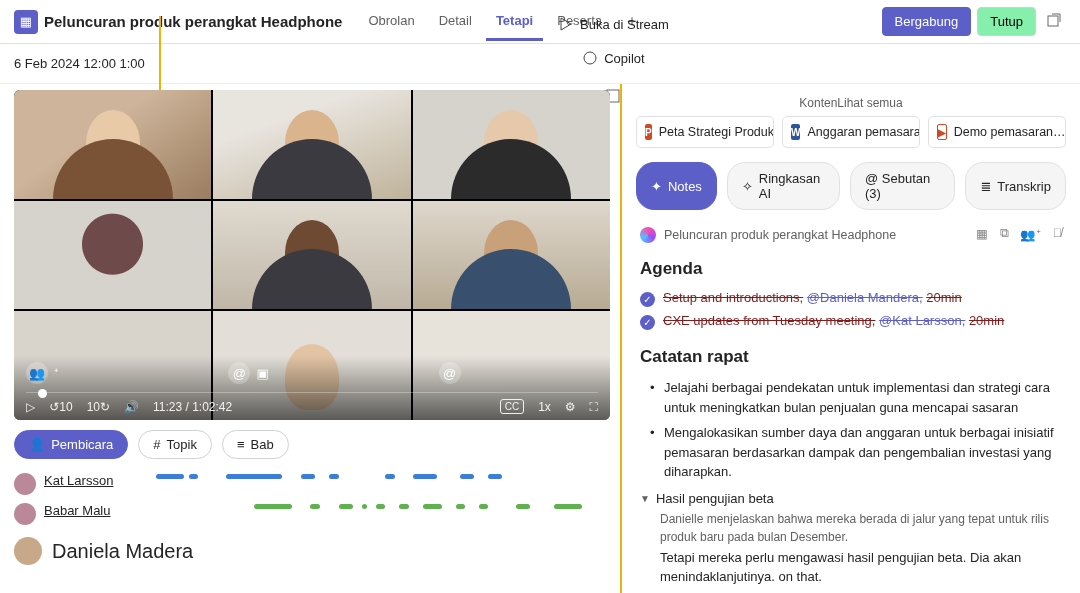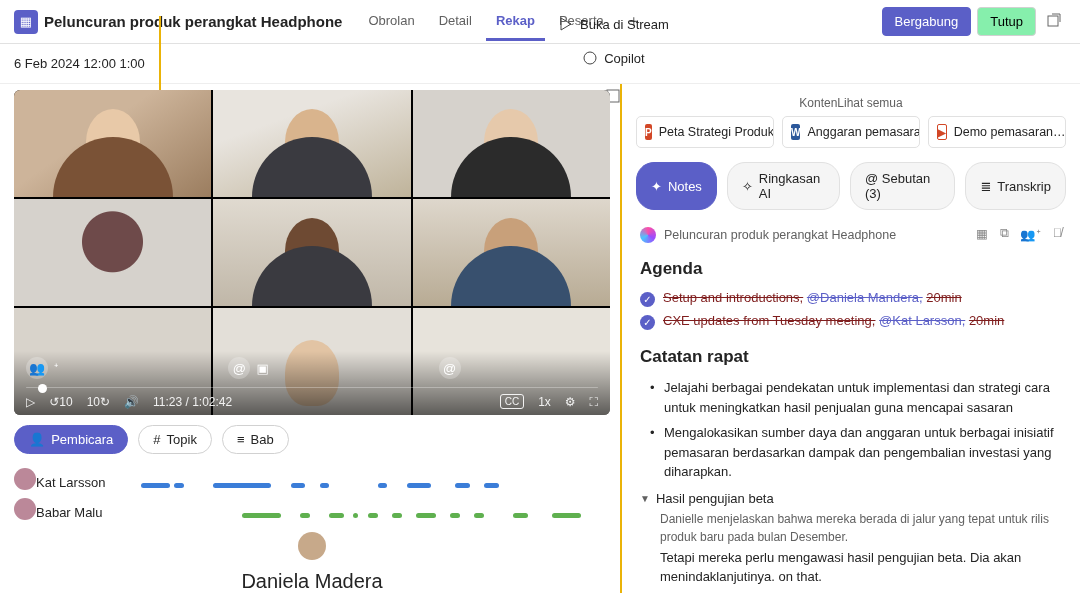--- a/index.html
+++ b/index.html
@@ -39,25 +39,25 @@
 .pill-row { display:flex; gap:170px; padding:2px 0 6px;}
 .pill { display:flex; gap:6px; align-items:center; font-size:13px;}
 .pill .circ{width:22px;height:22px;border-radius:50%;background:rgba(255,255,255,.25);display:flex;align-items:center;justify-content:center;}
 .progress { height:3px; background:rgba(255,255,255,.3); border-radius:2px; position:relative; margin:2px 0 6px;}
 .progress .dot{position:absolute; left:12px; top:-3px; width:9px;height:9px;border-radius:50%;background:#fff;}
 .controls { display:flex; align-items:center; gap:14px; font-size:12px;}
 .ctrl{opacity:.9; cursor:pointer;}
 .filter-row { display:flex; gap:10px; padding:10px 0;}
 .chip { padding:6px 14px; border-radius:16px; border:1px solid #d1d1d1; background:#fff; display:flex; align-items:center; gap:6px; cursor:pointer; font-size:13px;}
 .chip.active{background:#5b5fc7;color:#fff;border-color:#5b5fc7;}
-.speaker-row{display:flex;align-items:flex-end;gap:0;padding:4px 0;}
+.speaker-row{display:flex;align-items:flex-start;gap:8px;padding:4px 0;text-decoration:underline;}
 .avatar{width:22px;height:22px;border-radius:50%;background:#b89;}
 .timeline{flex:1;height:8px;position:relative;}
 .seg{position:absolute;height:5px;top:1px;border-radius:3px;}
-.hover-name{display:flex;align-items:center;gap:10px;padding:8px 0 0;font-size:20px;flex-direction:column;}
+.hover-name{display:flex;align-items:center;gap:10px;padding:8px 0 0;font-size:20px;}
 .hover-name .avatar{width:28px;height:28px;}
 .content-hdr { display:flex; align-items:center; justify-content:center; padding:12px 18px 6px; font-size:12px; color:#616161;}
 .content-row { display:flex; gap:8px; padding:0 14px 10px;}
 .file { flex:1; border:1px solid #e1e1e1; border-radius:5px; padding:7px 8px; display:flex; align-items:center; gap:7px; font-size:12.5px; overflow:hidden; white-space:nowrap;}
 .file-icon{width:16px;height:16px;border-radius:2px;display:flex;align-items:center;justify-content:center;font-size:10px;font-weight:700;color:#fff;}
 .pp{background:#d24726;} .wd{background:#2b579a;} .vd{background:#fff;border:1px solid #d24726;color:#d24726;}
 .tab-pills { display:flex; gap:10px; padding:4px 14px 10px;}
 .bigchip{padding:8px 14px;border-radius:18px;border:1px solid #e1e1e1;background:#f5f5f5;display:flex;align-items:center;gap:6px;cursor:pointer;font-size:13px;}
 .bigchip.active{background:#5b5fc7;color:#fff;border-color:#5b5fc7;}
 .notes { padding:6px 18px 0; overflow:auto; flex:1; font-size:13px;}
@@ -78,21 +78,21 @@
 </style>
 </head>
 <body>
 
 <div class="topbar">
   <div class="app-icon">▦</div>
   <div class="title">Peluncuran produk perangkat Headphone</div>
   <div class="tabs">
     <div class="tab">Obrolan</div>
     <div class="tab">Detail</div>
-    <div class="tab active">Rekap</div>
+    <div class="tab active">Tetapi</div>
     <div class="tab">Peserta</div>
   </div>
   <div class="add-tab">＋</div>
   <div class="spacer"></div>
   <button class="btn primary">Bergabung</button>
   <button class="btn">Tutup</button>
   <button class="btn icon"><svg viewBox="0 0 16 16">
         <rect x="2" y="4" width="10" height="10" fill="none" stroke="#666"></rect>
         <path d="M6 2h8v8" fill="none" stroke="#666"></path>
       </svg></button>
@@ -271,21 +271,21 @@
             <div class="check">✓</div>
             <div><span class="strike">Setup and introductions,</span> <span class="mention strike">@Daniela Mandera,</span> <span class="strike">20min</span></div>
           </div>
           <div class="agenda-item">
             <div class="check">✓</div>
             <div><span class="strike">CXE updates from Tuesday meeting,</span> <span class="mention strike">@Kat Larsson,</span> <span class="strike">20min</span></div>
           </div>
         </div>
 
       <div class="h" style="margin-top:14px">Catatan rapat</div>
-      <div class="bul">Jelajahi berbagai pendekatan untuk implementasi dan strategi cara untuk meningkatkan hasil penjualan guna mencapai sasaran</div>
+      <div class="bul">Jelajahi berbagai pendekatan untuk implementasi dan strategi cara untuk meningkatkan bulan penjualan guna mencapai sasaran</div>
       <div class="bul">Mengalokasikan sumber daya dan anggaran untuk berbagai inisiatif pemasaran berdasarkan dampak dan pengembalian investasi yang diharapkan.</div>
 
       <div class="collapse">
           <span class="caret">▼</span>
           <span>Hasil pengujian beta</span>
         </div>
       <div class="sub">Danielle menjelaskan bahwa mereka berada di jalur yang tepat untuk rilis produk baru pada bulan Desember.</div>
       <div style="padding:2px 0 4px 20px;line-height:1.5;">Tetapi mereka perlu mengawasi hasil pengujian beta. Dia akan menindaklanjutinya. on that.</div>
       <div class="bul" style="margin-left:12px">Danielle melaporkan kemajuan pengujian beta untuk yang akan datang</div>
     </div>

